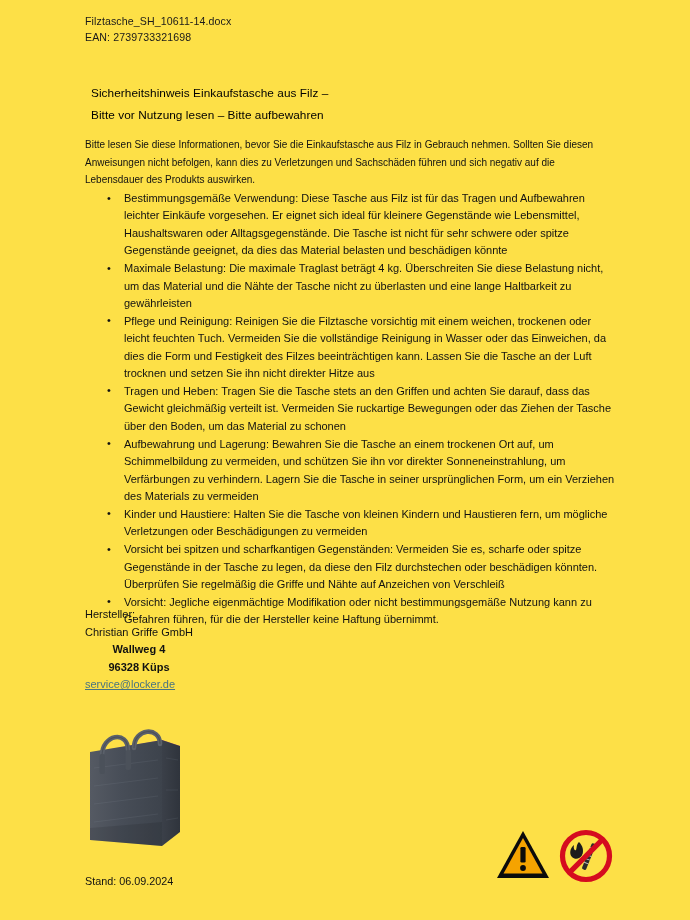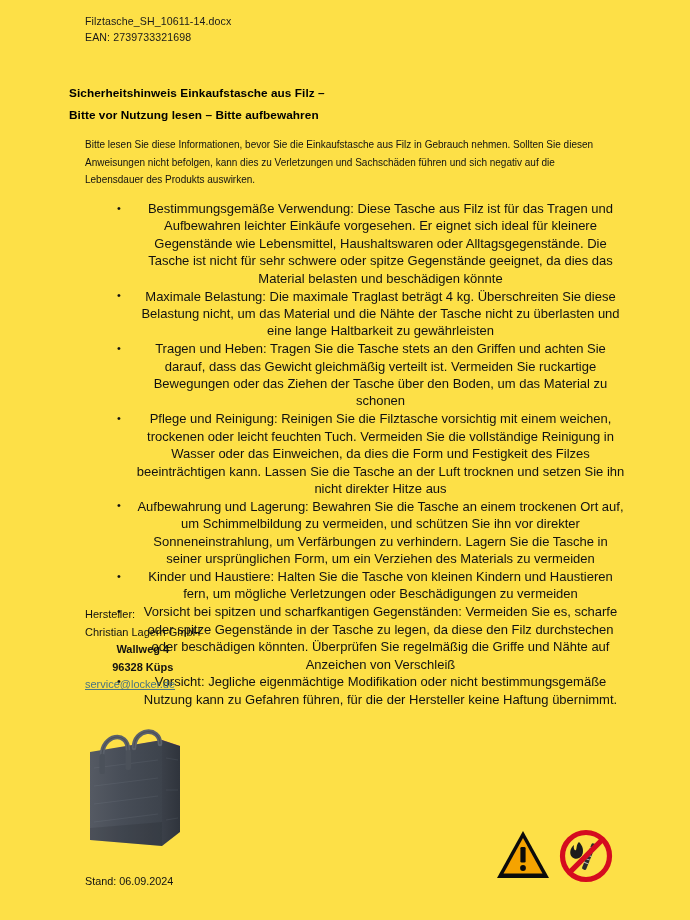--- a/index.html
+++ b/index.html
@@ -31,25 +31,25 @@
     font-size: 10.6px;
     line-height: 15.5px;
     letter-spacing: 0.01em;
     color: #1a1a1a;
   }
   .doc-header div { white-space: nowrap; }
 
   
   .title-block {
     position: absolute;
-    left: 69px;
+    left: 91px;
     top: 82px;
     width: 530px;
     font-size: 11.8px;
-    font-weight: bold;
+    font-weight: normal;
     line-height: 22px;
     letter-spacing: 0.005em;
     color: #000;
   }
 
   
   .intro {
     position: absolute;
     left: 85px;
     top: 126px;
@@ -59,27 +59,26 @@
     text-align: left;
     color: #111;
   }
 
   
   .bullets {
     position: absolute;
     left: 85px;
     top: 188px;
     width: 530px;
-    margin: 12px;
+    margin: 2px;
     padding: 0;
     list-style: none;
-    font-size: 13px;
+    font-size: 11px;
     line-height: 17.4px;
     color: #111;
-    text-align: center;
   }
   .bullets li {
     position: relative;
     padding-left: 37px;
     margin-bottom: 0.5px;
   }
   .bullets li::before {
     content: "\2022";
     position: absolute;
     left: 20px;
@@ -151,31 +150,31 @@
   <div class="title-block">
     <div>Sicherheitshinweis Einkaufstasche aus Filz –</div>
     <div>Bitte vor Nutzung lesen – Bitte aufbewahren</div>
   </div>
 
   <p class="intro">Bitte lesen Sie diese Informationen, bevor Sie die Einkaufstasche aus Filz in Gebrauch nehmen. Sollten Sie diesen Anweisungen nicht befolgen, kann dies zu Verletzungen und Sachschäden führen und sich negativ auf die Lebensdauer des Produkts auswirken.</p>
 
   <ul class="bullets">
     <li>Bestimmungsgemäße Verwendung: Diese Tasche aus Filz ist für das Tragen und Aufbewahren leichter Einkäufe vorgesehen. Er eignet sich ideal für kleinere Gegenstände wie Lebensmittel, Haushaltswaren oder Alltagsgegenstände. Die Tasche ist nicht für sehr schwere oder spitze Gegenstände geeignet, da dies das Material belasten und beschädigen könnte</li>
     <li>Maximale Belastung: Die maximale Traglast beträgt 4 kg. Überschreiten Sie diese Belastung nicht, um das Material und die Nähte der Tasche nicht zu überlasten und eine lange Haltbarkeit zu gewährleisten</li>
+    <li>Pflege und Reinigung: Reinigen Sie die Filztasche vorsichtig mit einem weichen, trockenen oder leicht feuchten Tuch. Vermeiden Sie die vollständige Reinigung in Wasser oder das Einweichen, da dies die Form und Festigkeit des Filzes beeinträchtigen kann. Lassen Sie die Tasche an der Luft trocknen und setzen Sie ihn nicht direkter Hitze aus</li>
     <li>Tragen und Heben: Tragen Sie die Tasche stets an den Griffen und achten Sie darauf, dass das Gewicht gleichmäßig verteilt ist. Vermeiden Sie ruckartige Bewegungen oder das Ziehen der Tasche über den Boden, um das Material zu schonen</li>
-    <li>Pflege und Reinigung: Reinigen Sie die Filztasche vorsichtig mit einem weichen, trockenen oder leicht feuchten Tuch. Vermeiden Sie die vollständige Reinigung in Wasser oder das Einweichen, da dies die Form und Festigkeit des Filzes beeinträchtigen kann. Lassen Sie die Tasche an der Luft trocknen und setzen Sie ihn nicht direkter Hitze aus</li>
     <li>Aufbewahrung und Lagerung: Bewahren Sie die Tasche an einem trockenen Ort auf, um Schimmelbildung zu vermeiden, und schützen Sie ihn vor direkter Sonneneinstrahlung, um Verfärbungen zu verhindern. Lagern Sie die Tasche in seiner ursprünglichen Form, um ein Verziehen des Materials zu vermeiden</li>
     <li>Kinder und Haustiere: Halten Sie die Tasche von kleinen Kindern und Haustieren fern, um mögliche Verletzungen oder Beschädigungen zu vermeiden</li>
     <li>Vorsicht bei spitzen und scharfkantigen Gegenständen: Vermeiden Sie es, scharfe oder spitze Gegenstände in der Tasche zu legen, da diese den Filz durchstechen oder beschädigen könnten. Überprüfen Sie regelmäßig die Griffe und Nähte auf Anzeichen von Verschleiß</li>
     <li>Vorsicht: Jegliche eigenmächtige Modifikation oder nicht bestimmungsgemäße Nutzung kann zu Gefahren führen, für die der Hersteller keine Haftung übernimmt.</li>
   </ul>
 
   <div class="manufacturer">
     <div>Hersteller:</div>
-    <div>Christian Lagern GmbH</div>
+    <div>Christian Griffe GmbH</div>
     <div class="strong">Wallweg 4</div>
     <div class="strong">96328 Küps</div>
     <div><a class="mail" href="#">service@locker.de</a></div>
   </div>
 
   <div class="product-photo">
     <svg viewBox="0 0 116 136" width="116" height="136">
       <defs>
         <linearGradient id="feltFront" x1="0" y1="0" x2="1" y2="0">
           <stop offset="0%" stop-color="#555a63"></stop>

